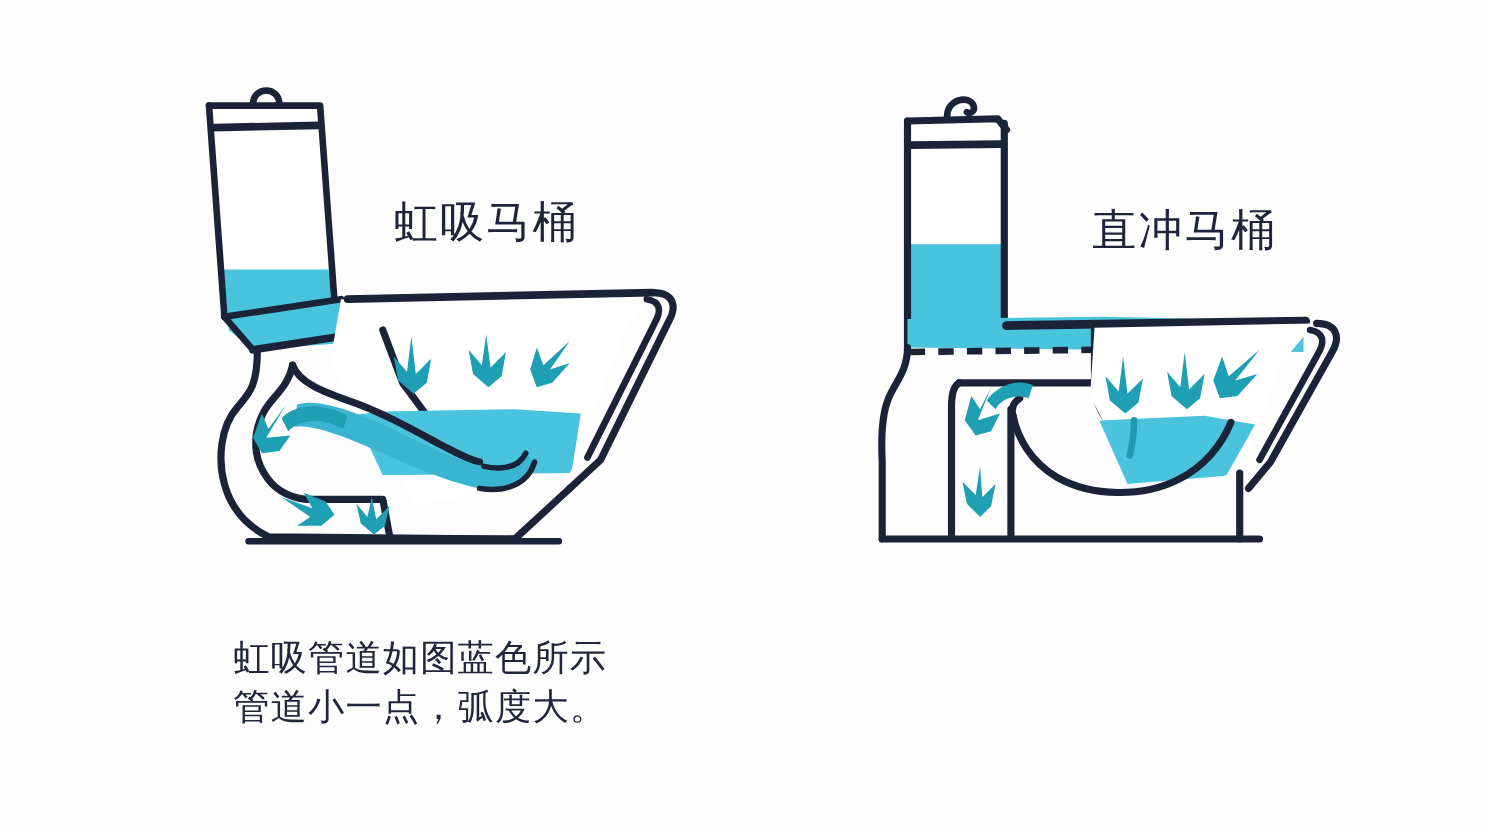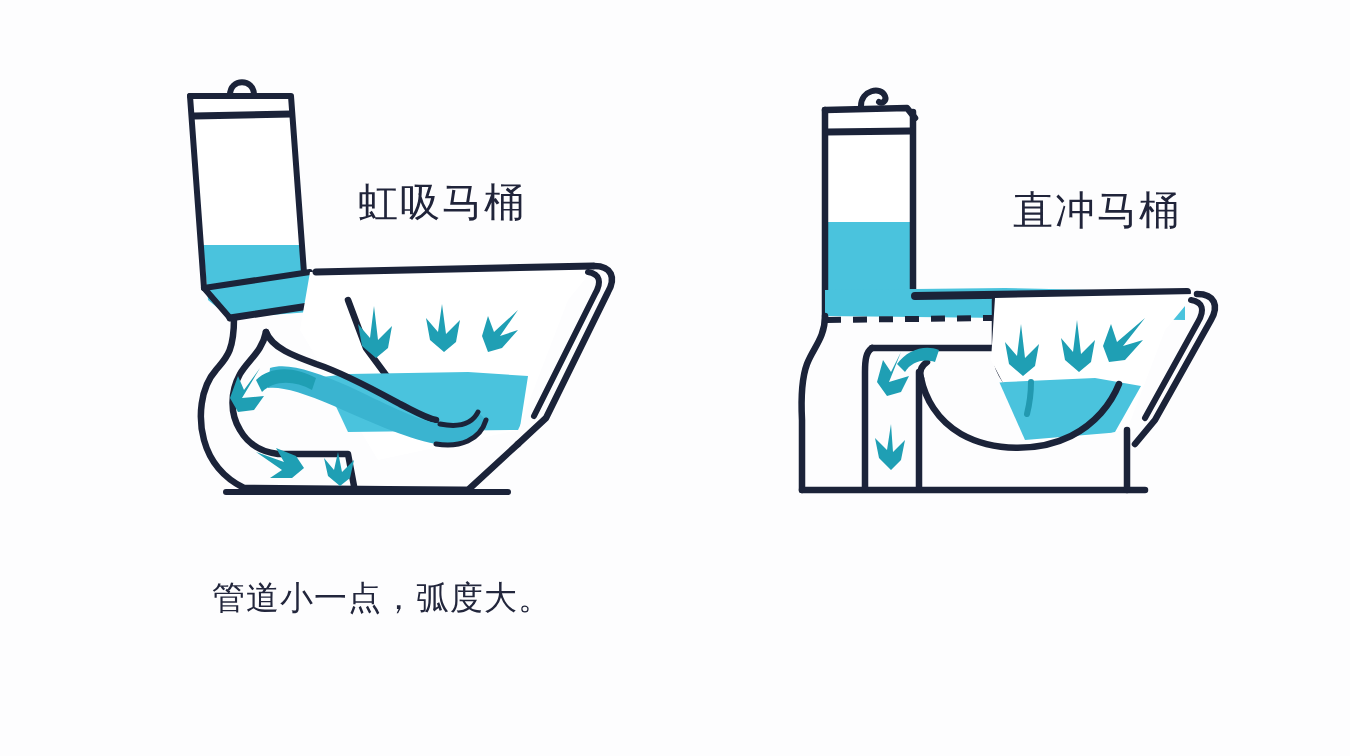--- a/index.html
+++ b/index.html
@@ -44,21 +44,21 @@
     position: absolute;
     font-family: "Liberation Sans", "DejaVu Sans", sans-serif;
     font-size: 40px;
     font-weight: 500;
     color: #20243a;
     letter-spacing: 2px;
     white-space: nowrap;
     line-height: 1;
   }
   #title-left  { left: 310px; top: 182px; }
-  #title-right { left: 318px; top: 190px; margin-left: 20px; }
+  #title-right { left: 318px; top: 190px; }
 
   .caption {
     position: absolute;
     font-family: "Liberation Sans", "DejaVu Sans", sans-serif;
     font-size: 33px;
     font-weight: 500;
     color: #22263c;
     line-height: 1.36;
     letter-spacing: 1px;
     white-space: nowrap;
@@ -183,20 +183,21 @@
 
         <g>
           <path d="M290,452 L294,472 L306,460 L302,478 L292,486 L280,476 L276,458 L286,470 Z"></path>
         </g>
       </g>
     </svg>
 
     <div class="diagram-title" id="title-left">虹吸马桶</div>
 
     <div class="caption" id="caption-left">
+      <span class="cap-line">虹吸管道如图蓝色所示</span>
       <span class="cap-line">管道小一点，弧度大。</span>
     </div>
   </div>
 
   <div class="panel" id="panel-right">
 
     <svg class="diagram-svg" viewBox="0 0 675 756">
       <defs>
         <clipPath id="clipTankR">
           <path d="M150,110 L236,110 L236,314 L150,314 Z"></path>

